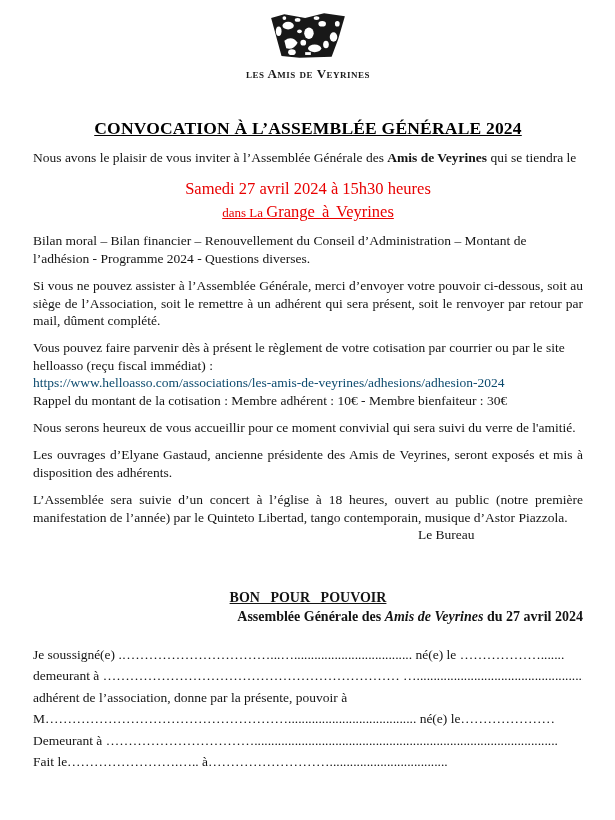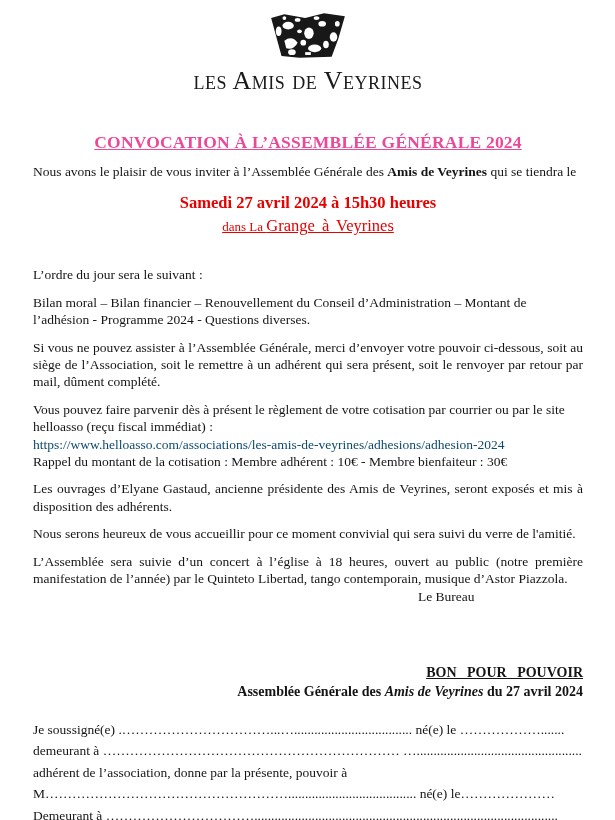--- a/index.html
+++ b/index.html
@@ -4,45 +4,45 @@
 <style>
   html,body { margin:0; padding:0; background:#888; }
   .page {
     width:615px; height:820px; margin:0 auto; background:#ffffff;
     font-family:"Liberation Serif", serif; color:#141414;
     position:relative; box-sizing:border-box; padding:0 32px 0 33px;
     overflow:hidden;
   }
   .logo-wrap { text-align:center; padding-top:12px; }
   .org-name {
-    text-align:center; font-weight:normal; font-variant:small-caps;
-    font-size:26px; letter-spacing:0.5px; margin-top:0px; color:#1a1a1a;
+    text-align:center; font-weight:bold; font-variant:small-caps;
+    font-size:13px; letter-spacing:0.5px; margin-top:0px; color:#1a1a1a;
   }
   .doc-title {
-    margin-top:36px; text-align:center; color:#ec4899; font-weight:bold;
+    margin-top:36px; text-align:center; color:#000000; font-weight:bold;
     font-size:17.5px; text-decoration:underline; letter-spacing:0.2px;
   }
   .body-text { font-size:13.5px; line-height:17.4px; }
   .intro { margin-top:33px; }
   .event-date {
-    margin-top:13px; text-align:center; color:#e80000; font-weight:bold;
+    margin-top:13px; text-align:center; color:#e80000; font-weight:normal;
     font-size:16.5px;
   }
   .event-loc {
     margin-top:3px; text-align:center; color:#e80000; font-weight:normal;
     text-decoration:underline;
   }
   .event-loc .loc-small { font-size:13px; }
   .event-loc .loc-large { font-size:16.5px; word-spacing:3px; }
   .para { margin:10px 0 0 0; }
   .first-section { margin-top:30px; }
   .just { text-align:justify; }
   .bureau { margin-top:0; margin-left:385px; }
   .pouvoir-title {
-    margin-top:60px; text-align:right; font-weight:bold; font-size:14px;
+    margin-top:46px; text-align:center; font-weight:bold; font-size:14px;
     text-decoration:underline; word-spacing:7px;
   }
   .pouvoir-subtitle { margin-top:3px; text-align:right; font-weight:bold; font-size:14px; }
   .pouvoir-subtitle .it { font-style:italic; }
   .form-lines { margin-top:19px; }
   .form-line { font-size:13.5px; line-height:21.5px; white-space:nowrap; overflow:hidden; }
   .b { font-weight:bold; }
   .url { color:#0c4a6e; text-decoration:none; }
 </style>
 </head>
@@ -75,35 +75,34 @@
   <div class="org-name">les Amis de Veyrines</div>
 
   <div class="doc-title">CONVOCATION À L’ASSEMBLÉE GÉNÉRALE 2024</div>
 
   <p class="body-text intro para"><span>Nous avons le plaisir de vous inviter à l’Assemblée Générale des </span><span class="b">Amis de Veyrines</span><span> qui se tiendra le</span></p>
 
   <div class="event-date">Samedi 27 avril 2024 à 15h30 heures</div>
 
   <div class="event-loc"><span class="loc-small">dans La </span><span class="loc-large">Grange à Veyrines</span></div>
 
-  <p class="body-text para first-section">L’ordre du jour sera le suivant :</p>
 
   <p class="body-text para">Bilan moral – Bilan financier – Renouvellement du Conseil d’Administration – Montant de l’adhésion - Programme 2024 - Questions diverses.</p>
 
   <p class="body-text para just">Si vous ne pouvez assister à l’Assemblée Générale, merci d’envoyer votre pouvoir ci-dessous, soit au siège de l’Association, soit le remettre à un adhérent qui sera présent, soit le renvoyer par retour par mail, dûment complété.</p>
 
   <div class="body-text para">
     <div>Vous pouvez faire parvenir dès à présent le règlement de votre cotisation par courrier ou par le site helloasso (reçu fiscal immédiat) :</div>
     <div><a class="url" href="#">https://www.helloasso.com/associations/les-amis-de-veyrines/adhesions/adhesion-2024</a></div>
     <div>Rappel du montant de la cotisation : Membre adhérent : 10€ - Membre bienfaiteur : 30€</div>
   </div>
 
+  <p class="body-text para">Nous serons heureux de vous accueillir pour ce moment convivial qui sera suivi du verre de l'amitié.</p>
+
   <p class="body-text para just">Les ouvrages d’Elyane Gastaud, ancienne présidente des Amis de Veyrines, seront exposés et mis à disposition des adhérents.</p>
-
-  <p class="body-text para">Nous serons heureux de vous accueillir pour ce moment convivial qui sera suivi du verre de l'amitié.</p>
 
   <p class="body-text para just">L’Assemblée sera suivie d’un concert à l’église à 18 heures, ouvert au public (notre première manifestation de l’année) par le Quinteto Libertad, tango contemporain, musique d’Astor Piazzola.</p>
 
   <div class="body-text bureau">Le Bureau</div>
 
   <div class="pouvoir-title">BON POUR POUVOIR</div>
 
   <div class="pouvoir-subtitle"><span>Assemblée Générale des </span><span class="it">Amis de Veyrines</span><span> du 27 avril 2024</span></div>
 
   <div class="form-lines">

